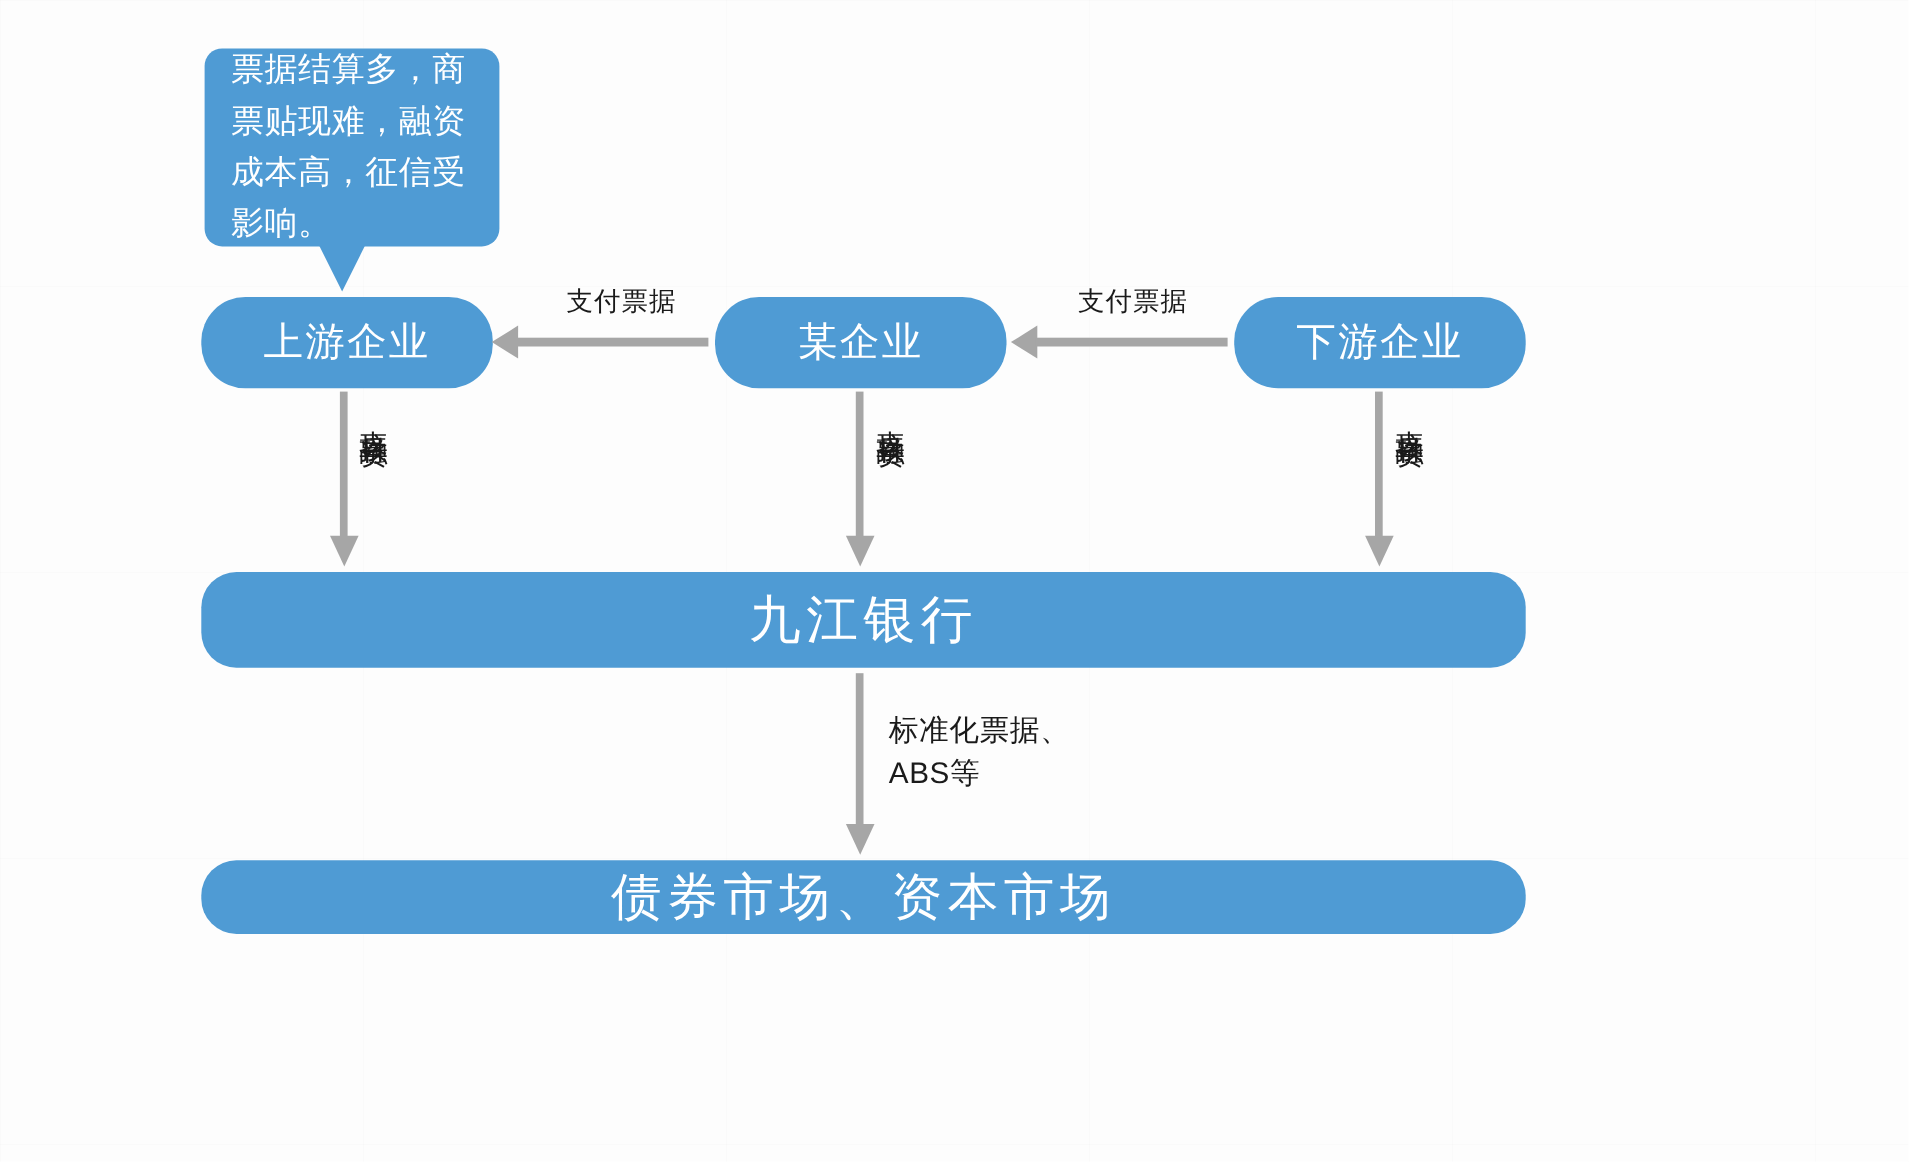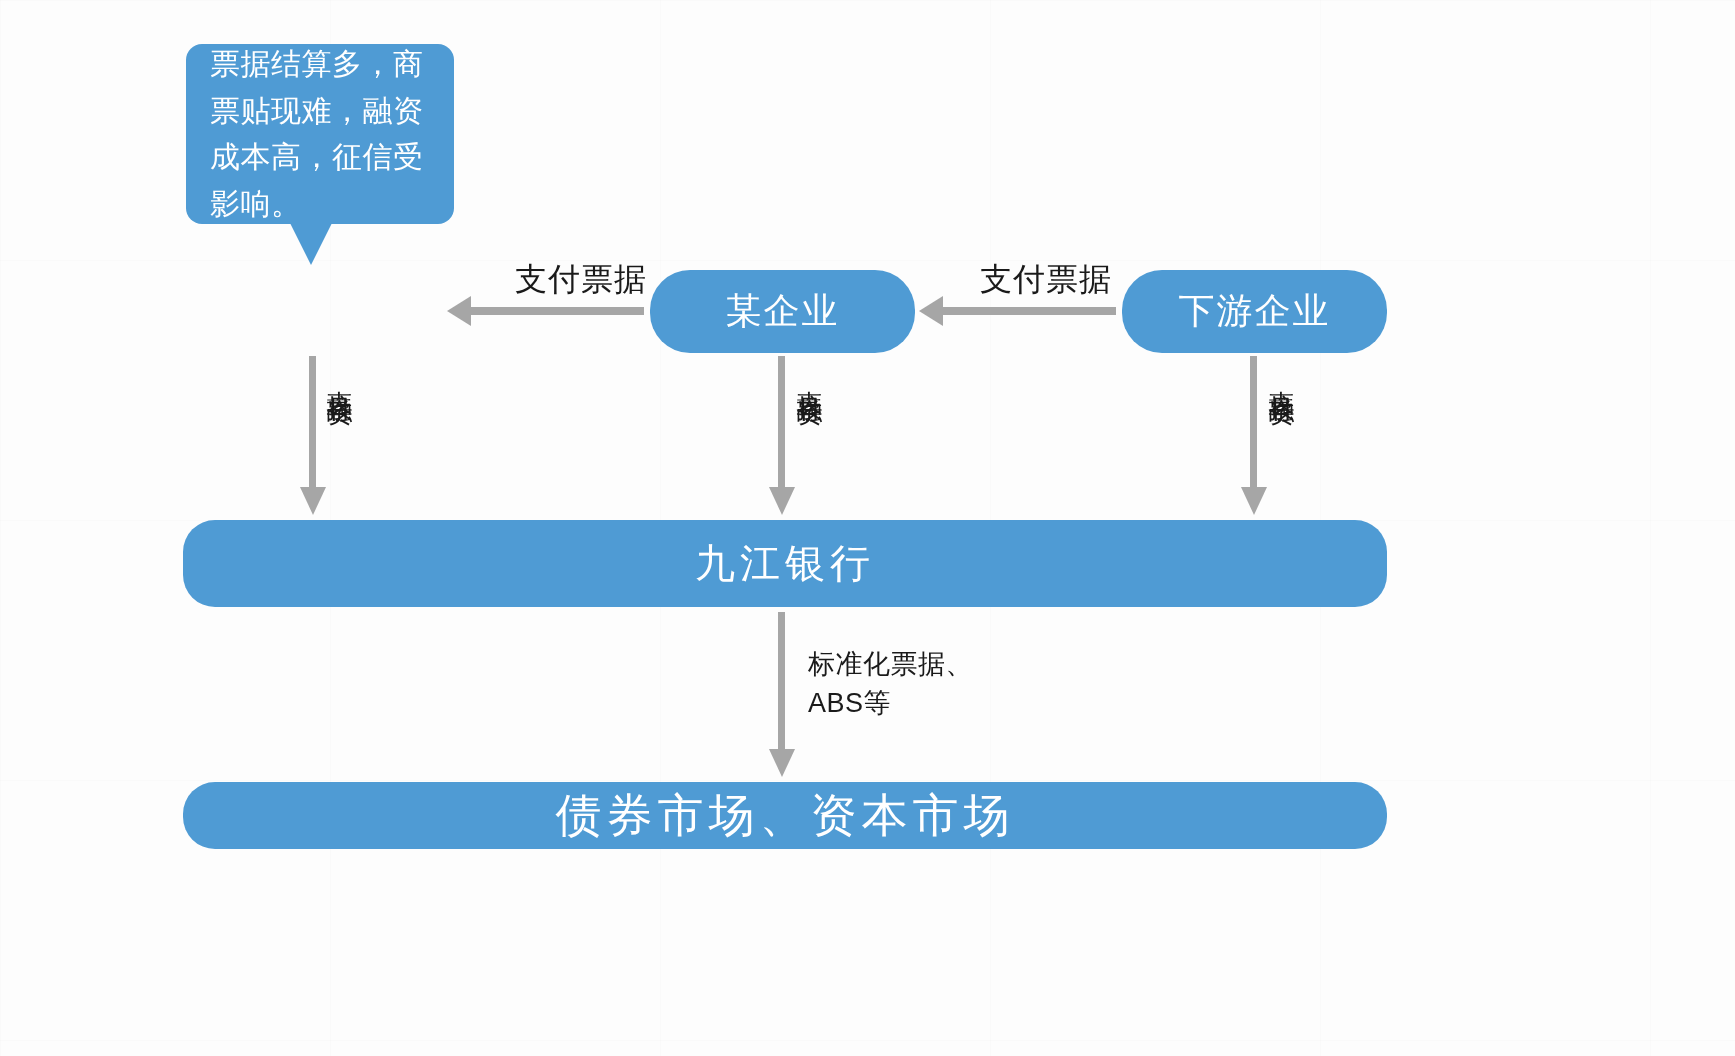--- a/index.html
+++ b/index.html
@@ -63,21 +63,21 @@
     justify-content:center;
     box-sizing:border-box;
     letter-spacing:2px;
   }
   .node.pill{border-radius:40px;font-size:36px;}
   #node-upstream{left:183px;top:270px;width:265px;height:83px;}
   #node-company{left:650px;top:270px;width:265px;height:83px;}
   #node-downstream{left:1122px;top:270px;width:265px;height:83px;}
   #node-bank{
     left:183px;top:520px;width:1204px;height:87px;
-    border-radius:32px;font-size:40px;letter-spacing:5px;
+    border-radius:32px;font-size:47px;letter-spacing:5px;
   }
   #node-market{
     left:183px;top:782px;width:1204px;height:67px;
     border-radius:32px;font-size:46px;letter-spacing:5px;
   }
 
   
   .arrow-h{position:absolute;height:30px;}
   .arrow-h .shaft{
     position:absolute;left:22px;top:11px;right:0;height:8px;background:#a6a6a6;
@@ -101,21 +101,21 @@
     border-right:13px solid transparent;
     border-top:28px solid #a6a6a6;
   }
   #arrow-fin-up{left:300px;top:356px;height:159px;}
   #arrow-fin-mid{left:769px;top:356px;height:159px;}
   #arrow-fin-down{left:1241px;top:356px;height:159px;}
   #arrow-abs{left:769px;top:612px;height:165px;}
 
   
   .lbl-h{
-    position:absolute;font-size:32px;color:#1a1a1a;letter-spacing:1px;
+    position:absolute;font-size:24px;color:#1a1a1a;letter-spacing:1px;
     white-space:nowrap;
     font-family:Liberation Serif, serif;
   }
   #lbl-pay1{left:515px;top:258px;}
   #lbl-pay2{left:980px;top:258px;}
 
   .lbl-v{
     position:absolute;font-size:26px;color:#1a1a1a;
     writing-mode:vertical-rl;text-orientation:upright;
     letter-spacing:3px;line-height:1;
@@ -133,20 +133,23 @@
 <body>
 
 <div id="canvas">
 
   <div class="bubble" id="bubble-upstream">
     <span class="btext">票据结算多，商票贴现难，融资成本高，征信受影响。</span>
     <span class="tail"></span>
   </div>
 
 
+  <div class="node pill" id="node-upstream">
+    <span>上游企业</span>
+  </div>
 
   <div class="node pill" id="node-downstream">
     <span>下游企业</span>
   </div>
 
   <div class="node pill" id="node-company">
     <span>某企业</span>
   </div>
 
   <div class="arrow-h" id="arrow-pay1">

